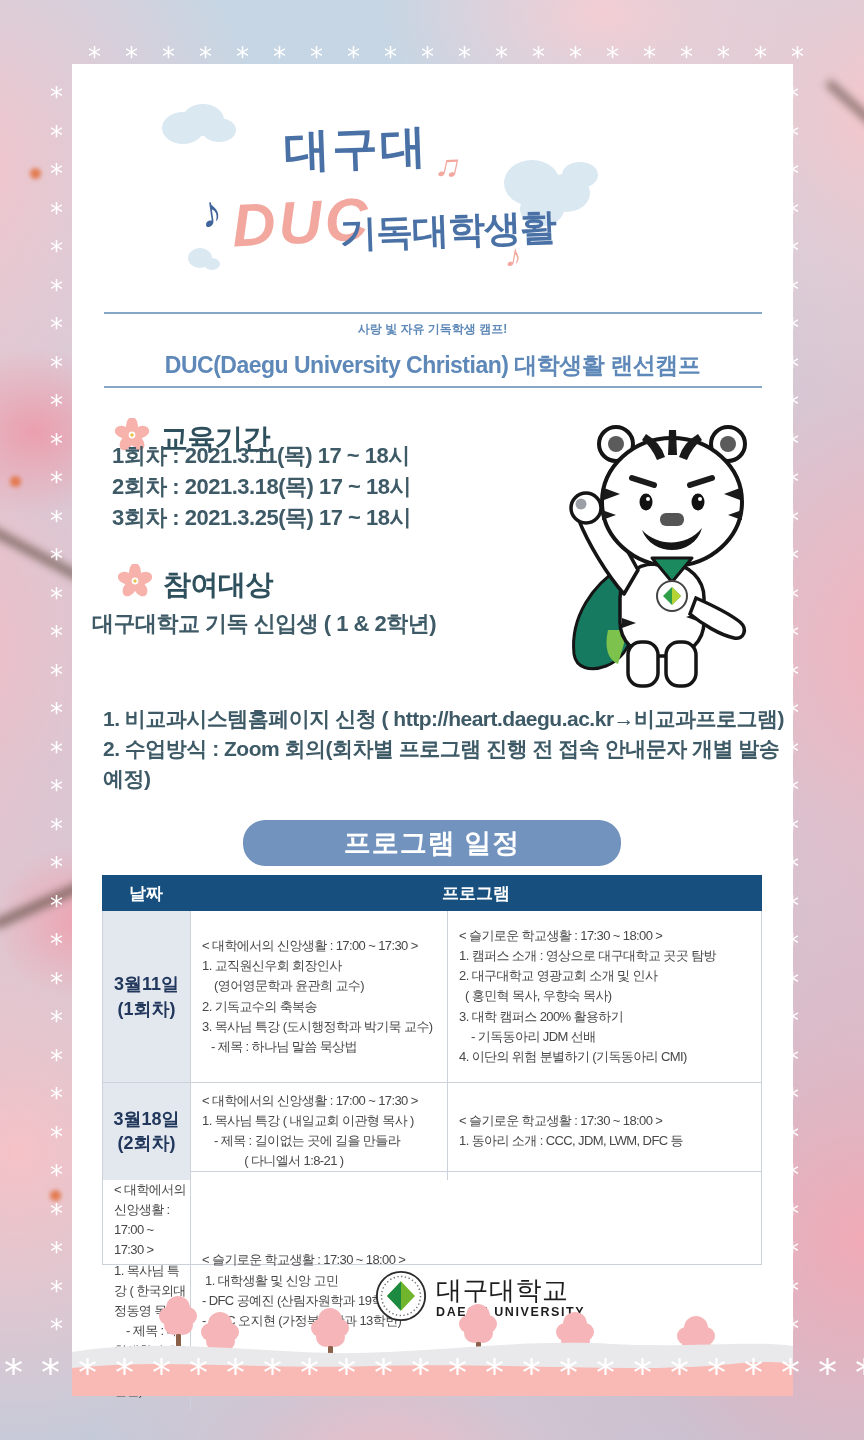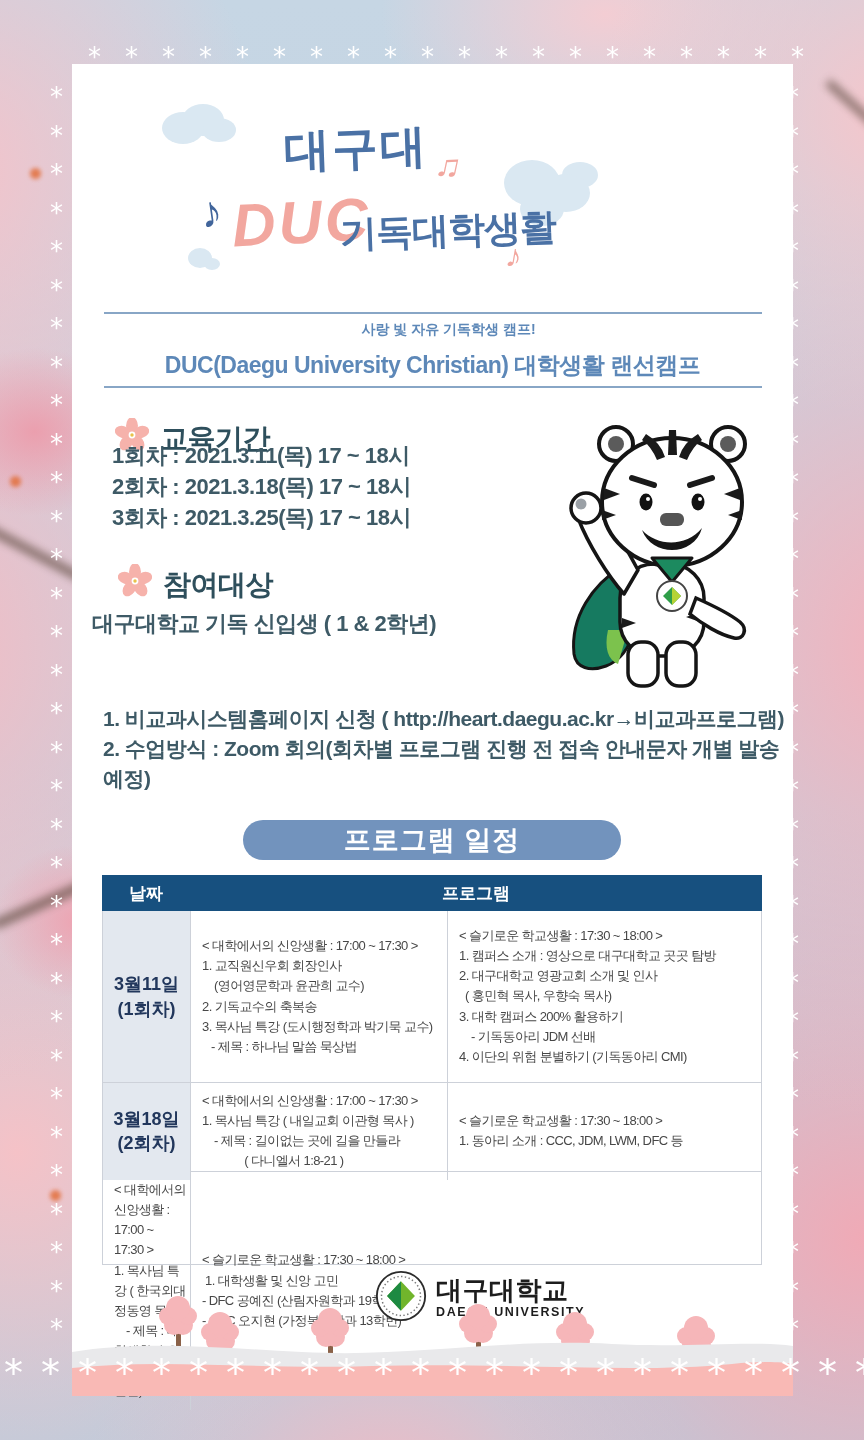--- a/index.html
+++ b/index.html
@@ -32,51 +32,51 @@
            font-size:46px;font-weight:800;color:#4a71a5;transform:rotate(-2deg);letter-spacing:2px;}
   .t-duc{position:absolute;left:160px;top:124px;font-size:60px;font-weight:800;font-style:italic;
          color:#f2a79f;letter-spacing:3px;transform:rotate(-3deg);}
   .t-line3{position:absolute;left:268px;top:142px;font-size:37px;font-weight:800;color:#4a71a5;
            letter-spacing:-1px;transform:rotate(-2deg);}
   .note{position:absolute;line-height:1;}
   .note-b{color:#41659b;} .note-p{color:#f2a79f;}
 
   .rule{position:absolute;left:32px;width:658px;height:2px;background:#88a6c6;}
   .sub1{position:absolute;left:0;top:257px;width:721px;text-align:center;
-        font-size:14px;font-weight:700;color:#5d88b8;padding-left:16px;}
+        font-size:12px;font-weight:700;color:#5d88b8;}
   .sub2{position:absolute;left:0;top:286px;width:721px;text-align:center;
         font-size:23px;font-weight:700;color:#5d88b8;letter-spacing:-0.5px;}
 
   
   .sec-head{position:absolute;display:flex;align-items:center;gap:11px;
             font-size:28px;font-weight:800;color:#2e4f5c;letter-spacing:-0.5px;}
   .sec-items{position:absolute;font-size:22px;color:#3e5a66;font-weight:600;letter-spacing:-0.5px;}
   .sec-items div{line-height:31px;}
   .apply-items{font-size:21px;} .apply-items div{line-height:30px;}
 
   
-  .pill{position:absolute;left:171px;top:756px;width:378px;height:40px;border-radius:22px;
+  .pill{position:absolute;left:171px;top:756px;width:378px;height:46px;border-radius:22px;
         background:#7293bd;color:#fff;font-size:27px;font-weight:800;letter-spacing:1px;
         display:flex;align-items:center;justify-content:center;}
   .tbl{position:absolute;left:30px;top:811px;width:660px;font-size:13px;color:#474747;}
   .thead{display:grid;grid-template-columns:88px 572px;height:36px;background:#17507f;color:#fff;
          font-size:17px;font-weight:700;}
   .thead div{display:flex;align-items:center;justify-content:center;}
   .trow{display:grid;grid-template-columns:88px 257px 315px;
         border-left:1px solid #cdd1d9;border-right:1px solid #cdd1d9;border-bottom:1px solid #cdd1d9;}
   .cell-date{background:#e3e8ef;display:flex;align-items:center;justify-content:center;text-align:center;
              font-size:18px;font-weight:700;color:#22375c;white-space:pre-line;line-height:1.35;
              border-right:1px solid #cdd1d9;}
   .cell{white-space:pre-wrap;line-height:1.55;letter-spacing:-0.6px;
         display:flex;flex-direction:column;justify-content:center;padding:8px 4px 8px 11px;}
   .cell-l{border-right:1px solid #cdd1d9;}
 
   
   .logo{position:absolute;left:303px;top:1206px;display:flex;align-items:center;gap:9px;}
-  .logo-kr{font-size:26px;font-weight:700;color:#1d1d1d;letter-spacing:0.5px;line-height:1.05;}
+  .logo-kr{font-size:26px;font-weight:400;color:#1d1d1d;letter-spacing:0.5px;line-height:1.05;}
   .logo-en{font-size:12.5px;font-weight:700;color:#1d1d1d;letter-spacing:1.6px;}
 
   
   .decor-svg{position:absolute;left:0;bottom:0;z-index:3;}
   .tree{position:absolute;width:40px;z-index:2;}
   .trunk{position:absolute;left:50%;width:5px;margin-left:-2.5px;top:20px;bottom:0;background:#8a6148;}
   .crown{position:absolute;top:0;left:50%;transform:translateX(-50%);width:24px;height:24px;border-radius:50%;
          background:#f6b6b9;
          box-shadow:-10px 8px 0 -3px #f6b6b9,10px 8px 0 -3px #f6b6b9,-4px 17px 0 -2px #f6b6b9,5px 17px 0 -2px #f6b6b9;}
 

